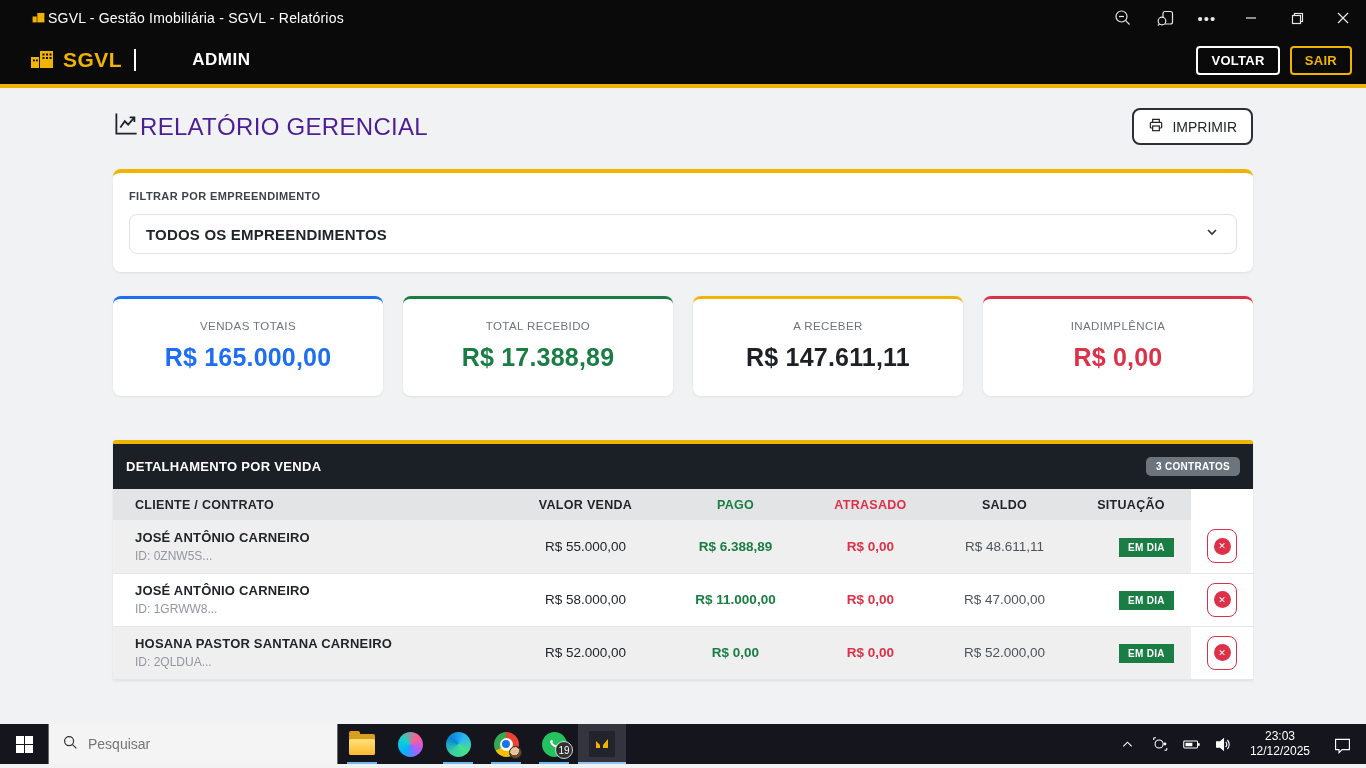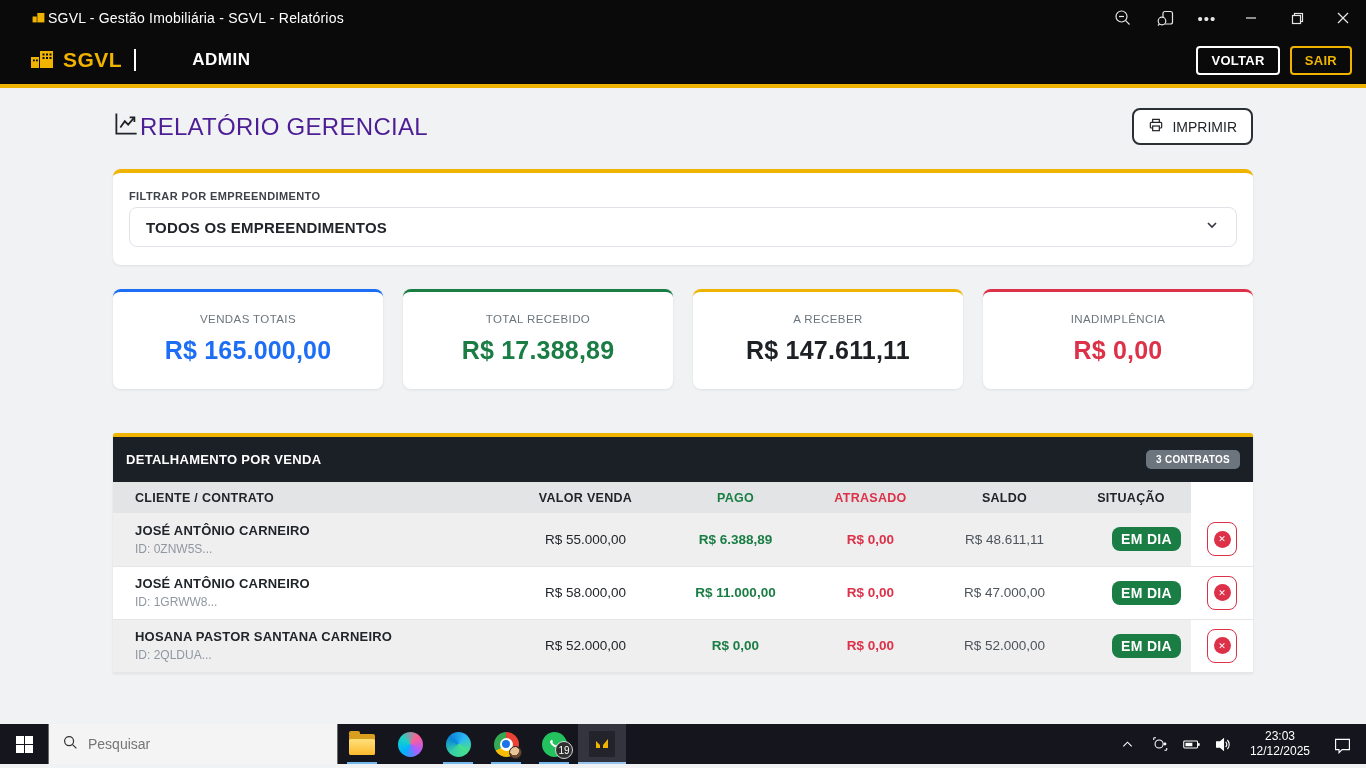--- a/index.html
+++ b/index.html
@@ -25,21 +25,21 @@
 
   
   .main { height:636px; background:#f1f2f4; overflow:hidden; }
   .container { width:1140px; margin:0 auto; }
   .page-head { display:flex; align-items:center; justify-content:space-between; margin-top:20px; }
   .page-title { display:flex; align-items:center; font-size:24px; font-weight:500; color:#4c1d95; letter-spacing:.3px; }
   .print-btn { display:flex; align-items:center; gap:8px; background:#ffffff; border:2px solid #2b3035; border-radius:8px; padding:7px 14px; font-family:"Liberation Sans",sans-serif; font-size:14px; color:#212529; cursor:pointer; }
 
   .filter-card { margin-top:24px; background:#ffffff; border-radius:8px; border-top:4px solid #f0b400; box-shadow:0 1px 3px rgba(0,0,0,.08); padding:17px 16px 18px; }
   .filter-label { font-size:11px; font-weight:bold; color:#3c4248; letter-spacing:.4px; }
-  .filter-select { margin-top:5px; height:40px; border:1px solid #dfe3e7; border-radius:8px; display:flex; align-items:center; justify-content:space-between; padding:0 16px; cursor:pointer; background:#fff; }
+  .filter-select { margin-top:12px; height:40px; border:1px solid #dfe3e7; border-radius:8px; display:flex; align-items:center; justify-content:space-between; padding:0 16px; cursor:pointer; background:#fff; }
   .filter-select-value { font-size:15px; font-weight:bold; color:#212529; letter-spacing:.2px; }
 
   .stats-row { display:grid; grid-template-columns:repeat(4,1fr); gap:20px; margin-top:24px; }
   .stat-card { background:#ffffff; border-radius:8px; border-top:3px solid #ccc; box-shadow:0 1px 3px rgba(0,0,0,.08); text-align:center; padding:21px 8px 24px; }
   .stat-label { font-size:11.5px; color:#6c757d; letter-spacing:.4px; }
   .stat-value { margin-top:11px; font-size:25px; font-weight:bold; letter-spacing:.2px; }
 
   .table-card { margin-top:44px; border-radius:3px 3px 0 0; border-top:4px solid #f0b400; box-shadow:0 1px 3px rgba(0,0,0,.08); background:#ffffff; }
   .table-title-bar { background:#1b2026; height:45px; display:flex; align-items:center; justify-content:space-between; padding:0 13px; }
   .table-title { color:#ffffff; font-size:13px; font-weight:bold; letter-spacing:.3px; }
@@ -54,21 +54,21 @@
   tbody tr.odd { background:#efeff0; }
   tbody tr.even { background:#ffffff; }
   tbody tr { border-bottom:1px solid #e4e6e8; }
   td { text-align:center; font-size:13.5px; color:#212529; }
   td.col-client { text-align:left; padding-left:22px; }
   .client-name { font-size:13px; font-weight:bold; color:#212529; letter-spacing:.2px; }
   .client-id { margin-top:4px; font-size:12px; color:#9097a0; }
   td.col-pago { color:#1a7d44; font-weight:bold; }
   td.col-atrasado { color:#dc3148; font-weight:bold; }
   td.col-saldo { color:#4d545b; }
-  .status-badge { background:#1a7d44; color:#ffffff; font-size:14px; font-weight:bold; padding:4px 9px; border-radius:8px; letter-spacing:.3px;margin-left:31px; }
+  .status-badge { background:#1a7d44; color:#ffffff; font-size:10px; font-weight:bold; padding:4px 9px; border-radius:0; letter-spacing:.3px;margin-left:31px; }
   td.col-del { background:#ffffff; }
   .delete-btn { width:30px; height:34px; border:1.5px solid #dc3148; border-radius:8px; background:#ffffff; cursor:pointer; display:inline-flex; align-items:center; justify-content:center; }
   .del-circle { width:17px; height:17px; border-radius:50%; background:#dc3148; color:#ffffff; font-size:9px; display:flex; align-items:center; justify-content:center; }
 
   
   .taskbar { height:40px; background:#15151e; display:flex; align-items:stretch; }
   .start-btn { width:48px; display:flex; align-items:center; justify-content:center; background:transparent; border:none; cursor:pointer; }
   .start-grid { display:grid; grid-template-columns:8px 8px; grid-template-rows:8px 8px; gap:1px; }
   .start-grid span { background:#ffffff; }
   .search-box { width:290px; background:#f4f4f4; display:flex; align-items:center; gap:10px; padding-left:14px; border:1px solid #6b6b6b; border-top:none; border-bottom:none; }

